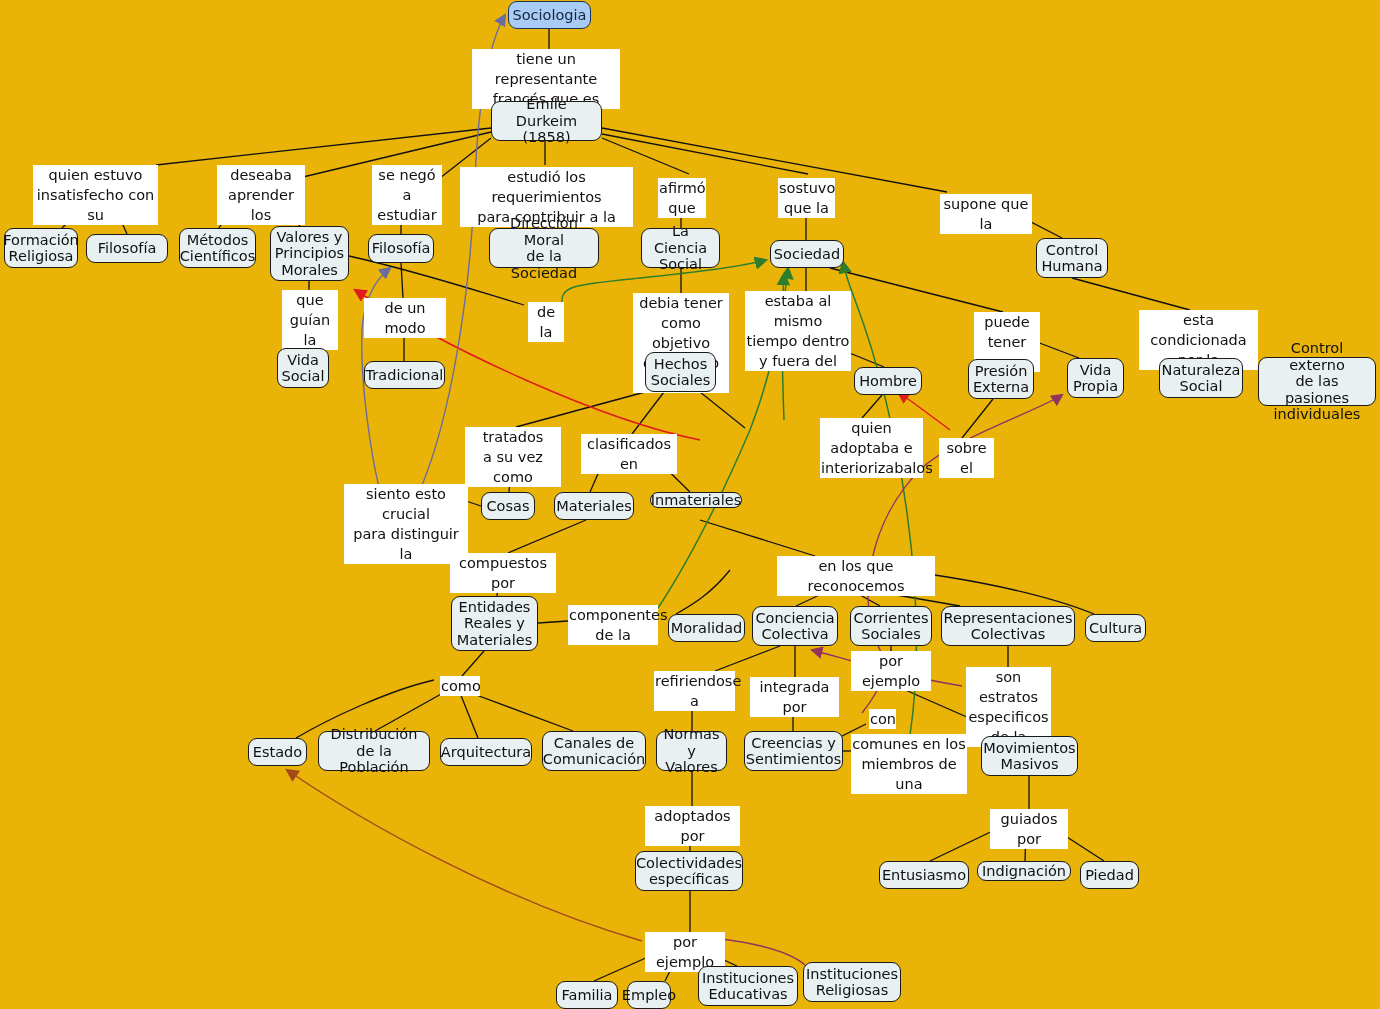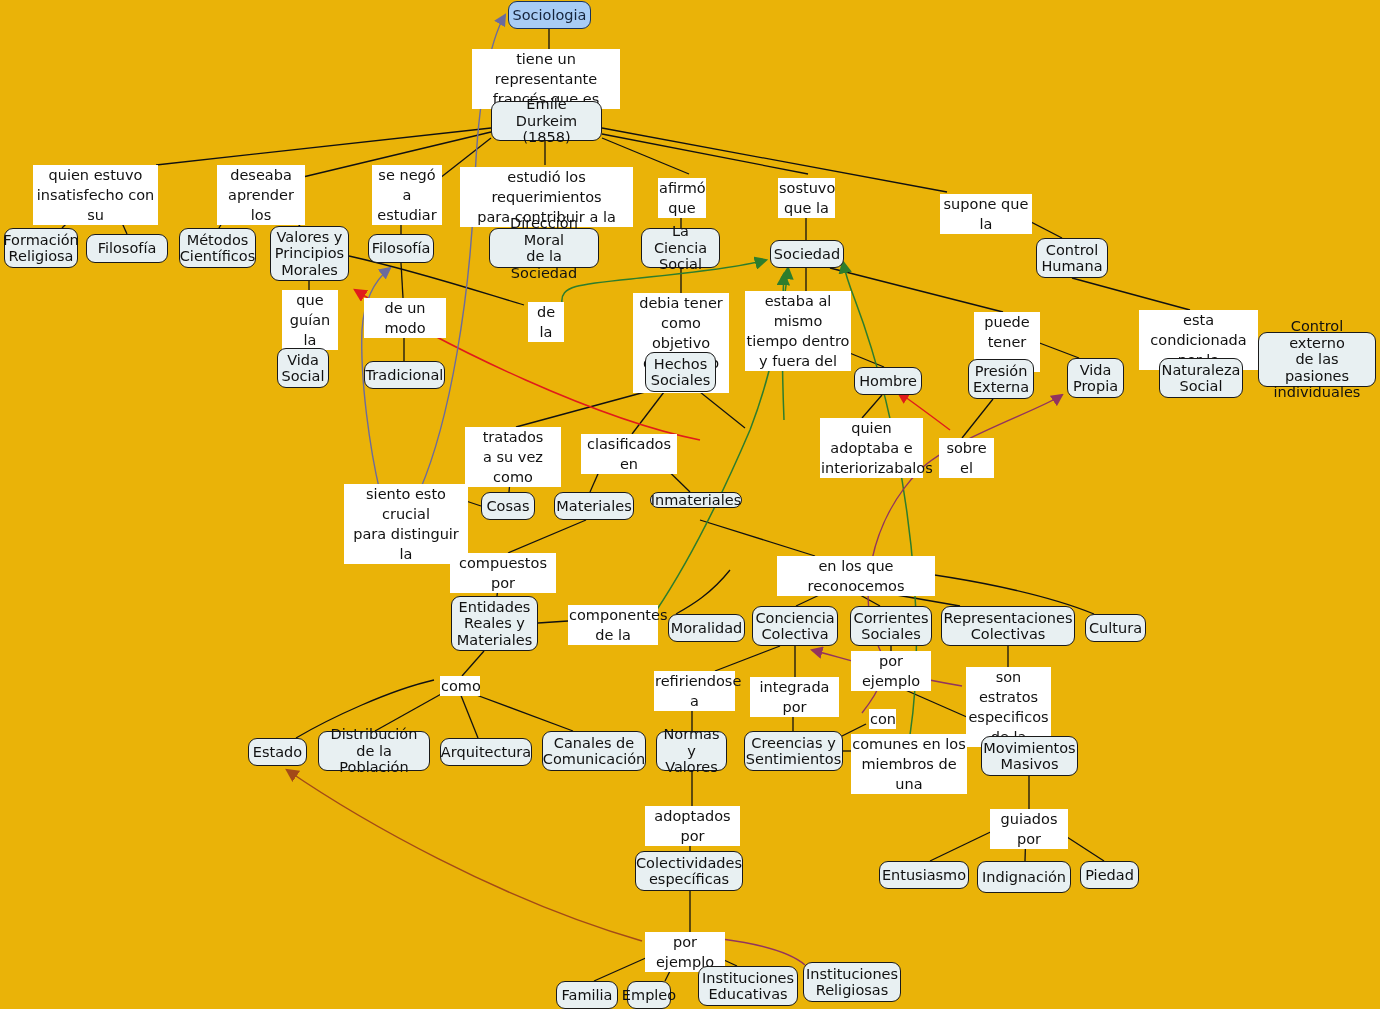--- a/index.html
+++ b/index.html
@@ -198,21 +198,21 @@
   <div class="node" style="left:364px;top:361px;width:81px;height:28px"><span>Tradicional</span></div>
   <div class="node" style="left:645px;top:352px;width:71px;height:40px"><span>Hechos
 Sociales</span></div>
   <div class="node" style="left:854px;top:367px;width:68px;height:28px"><span>Hombre</span></div>
   <div class="node" style="left:968px;top:359px;width:66px;height:40px"><span>Presión
 Externa</span></div>
   <div class="node" style="left:1067px;top:358px;width:57px;height:40px"><span>Vida
 Propia</span></div>
   <div class="node" style="left:1159px;top:358px;width:84px;height:40px"><span>Naturaleza
 Social</span></div>
-  <div class="node" style="left:1258px;top:332px;width:118px;height:55px"><span>Control externo
+  <div class="node" style="left:1258px;top:357px;width:118px;height:49px"><span>Control externo
 de las pasiones
 individuales</span></div>
   <div class="node" style="left:481px;top:492px;width:54px;height:28px"><span>Cosas</span></div>
   <div class="node" style="left:554px;top:492px;width:80px;height:28px"><span>Materiales</span></div>
   <div class="node" style="left:650px;top:492px;width:92px;height:16px"><span>Inmateriales</span></div>
   <div class="node" style="left:451px;top:596px;width:87px;height:55px"><span>Entidades
 Reales y
 Materiales</span></div>
   <div class="node" style="left:668px;top:614px;width:77px;height:28px"><span>Moralidad</span></div>
   <div class="node" style="left:752px;top:606px;width:86px;height:40px"><span>Conciencia
@@ -230,21 +230,21 @@
 Comunicación</span></div>
   <div class="node" style="left:656px;top:731px;width:71px;height:40px"><span>Normas
 y Valores</span></div>
   <div class="node" style="left:744px;top:731px;width:99px;height:40px"><span>Creencias y
 Sentimientos</span></div>
   <div class="node" style="left:981px;top:736px;width:97px;height:40px"><span>Movimientos
 Masivos</span></div>
   <div class="node" style="left:635px;top:851px;width:108px;height:40px"><span>Colectividades
 específicas</span></div>
   <div class="node" style="left:879px;top:861px;width:90px;height:28px"><span>Entusiasmo</span></div>
-  <div class="node" style="left:977px;top:861px;width:94px;height:32px"><span>Indignación</span></div>
+  <div class="node" style="left:977px;top:861px;width:94px;height:20px"><span>Indignación</span></div>
   <div class="node" style="left:1080px;top:861px;width:59px;height:28px"><span>Piedad</span></div>
   <div class="node" style="left:556px;top:981px;width:62px;height:28px"><span>Familia</span></div>
   <div class="node" style="left:627px;top:981px;width:44px;height:28px"><span>Empleo</span></div>
   <div class="node" style="left:698px;top:966px;width:100px;height:40px"><span>Instituciones
 Educativas</span></div>
   <div class="node" style="left:803px;top:962px;width:98px;height:40px"><span>Instituciones
 Religiosas</span></div>
 
   <div class="lbl" style="left:472px;top:49px;width:146px">tiene un representante
 francés que es</div>

